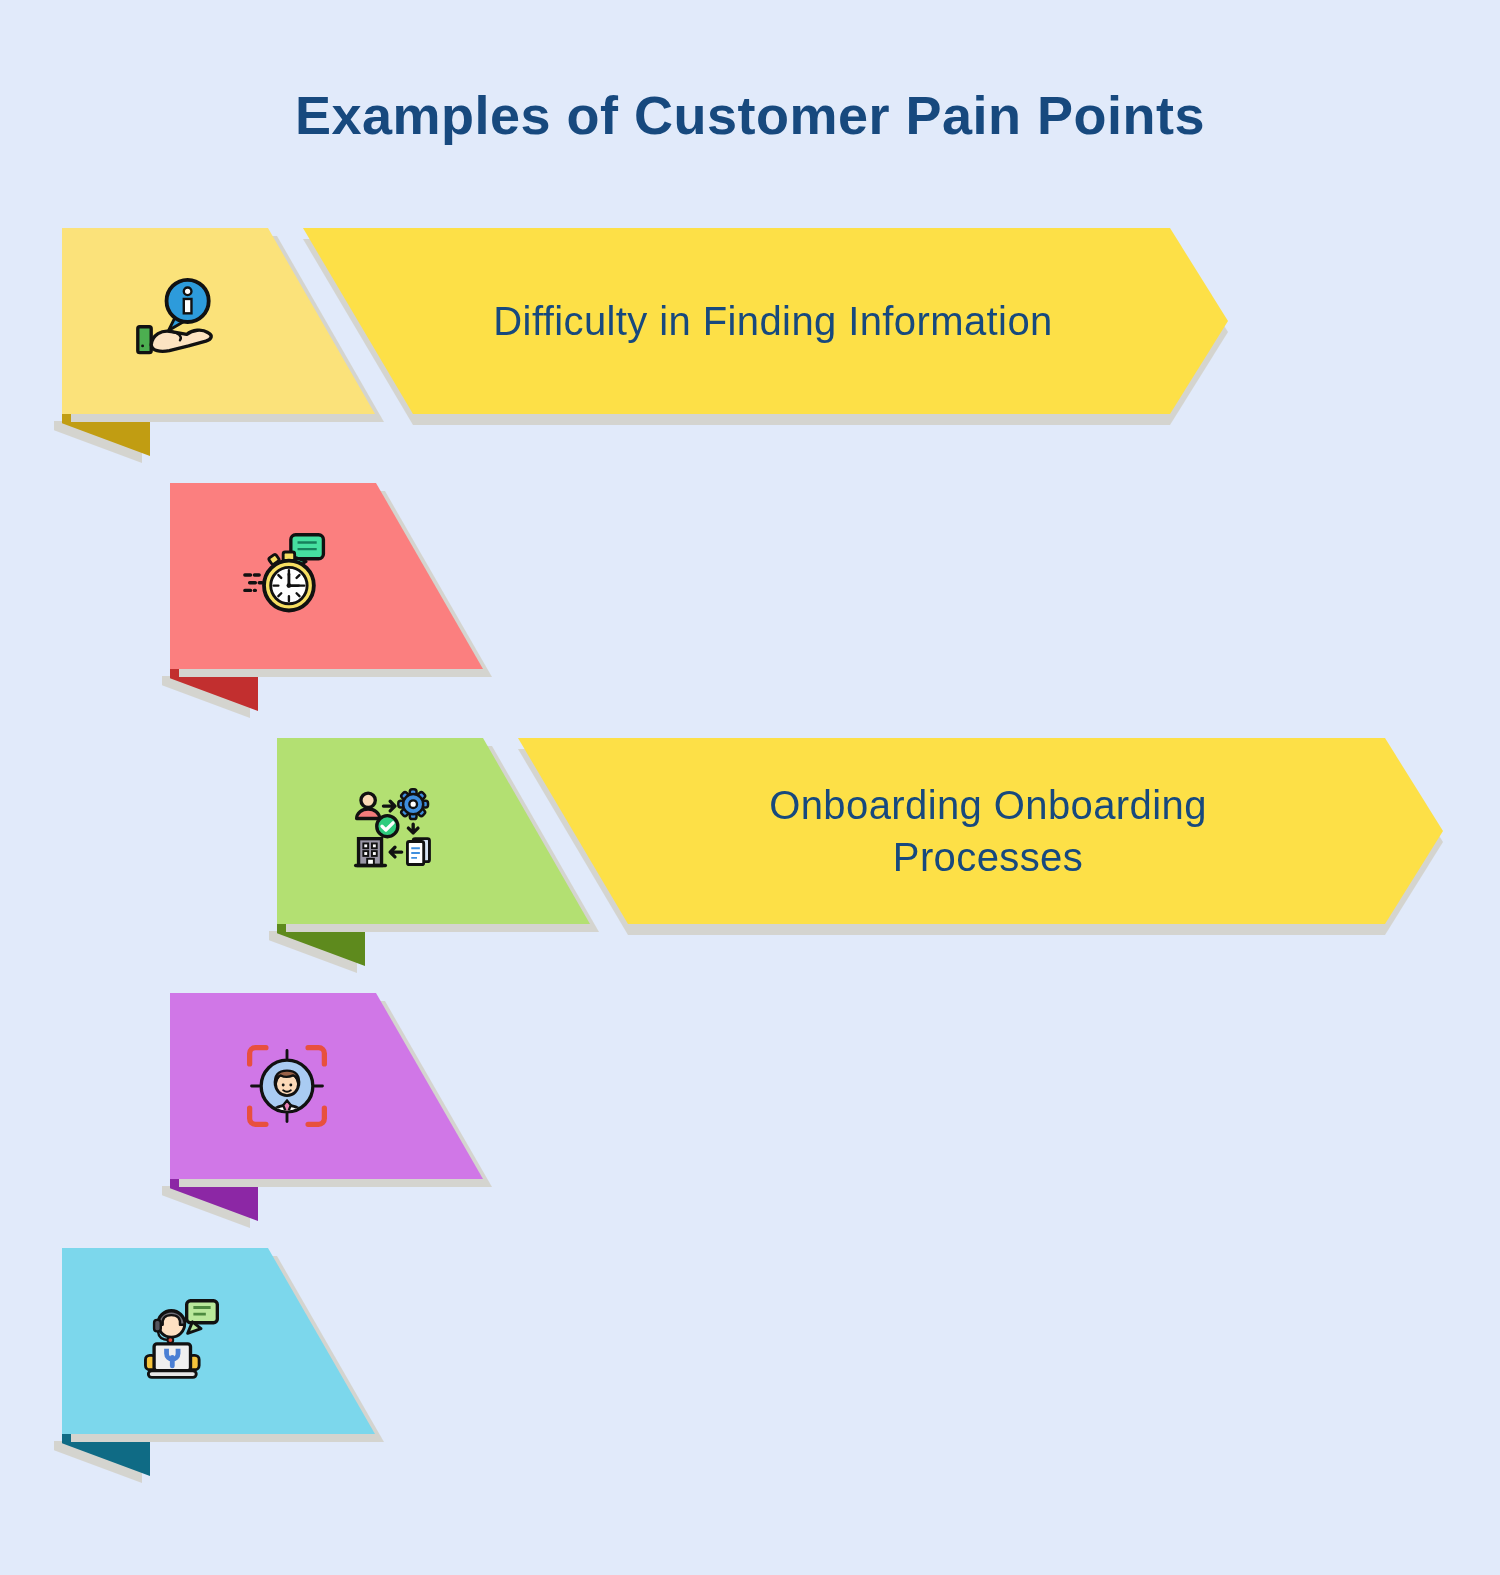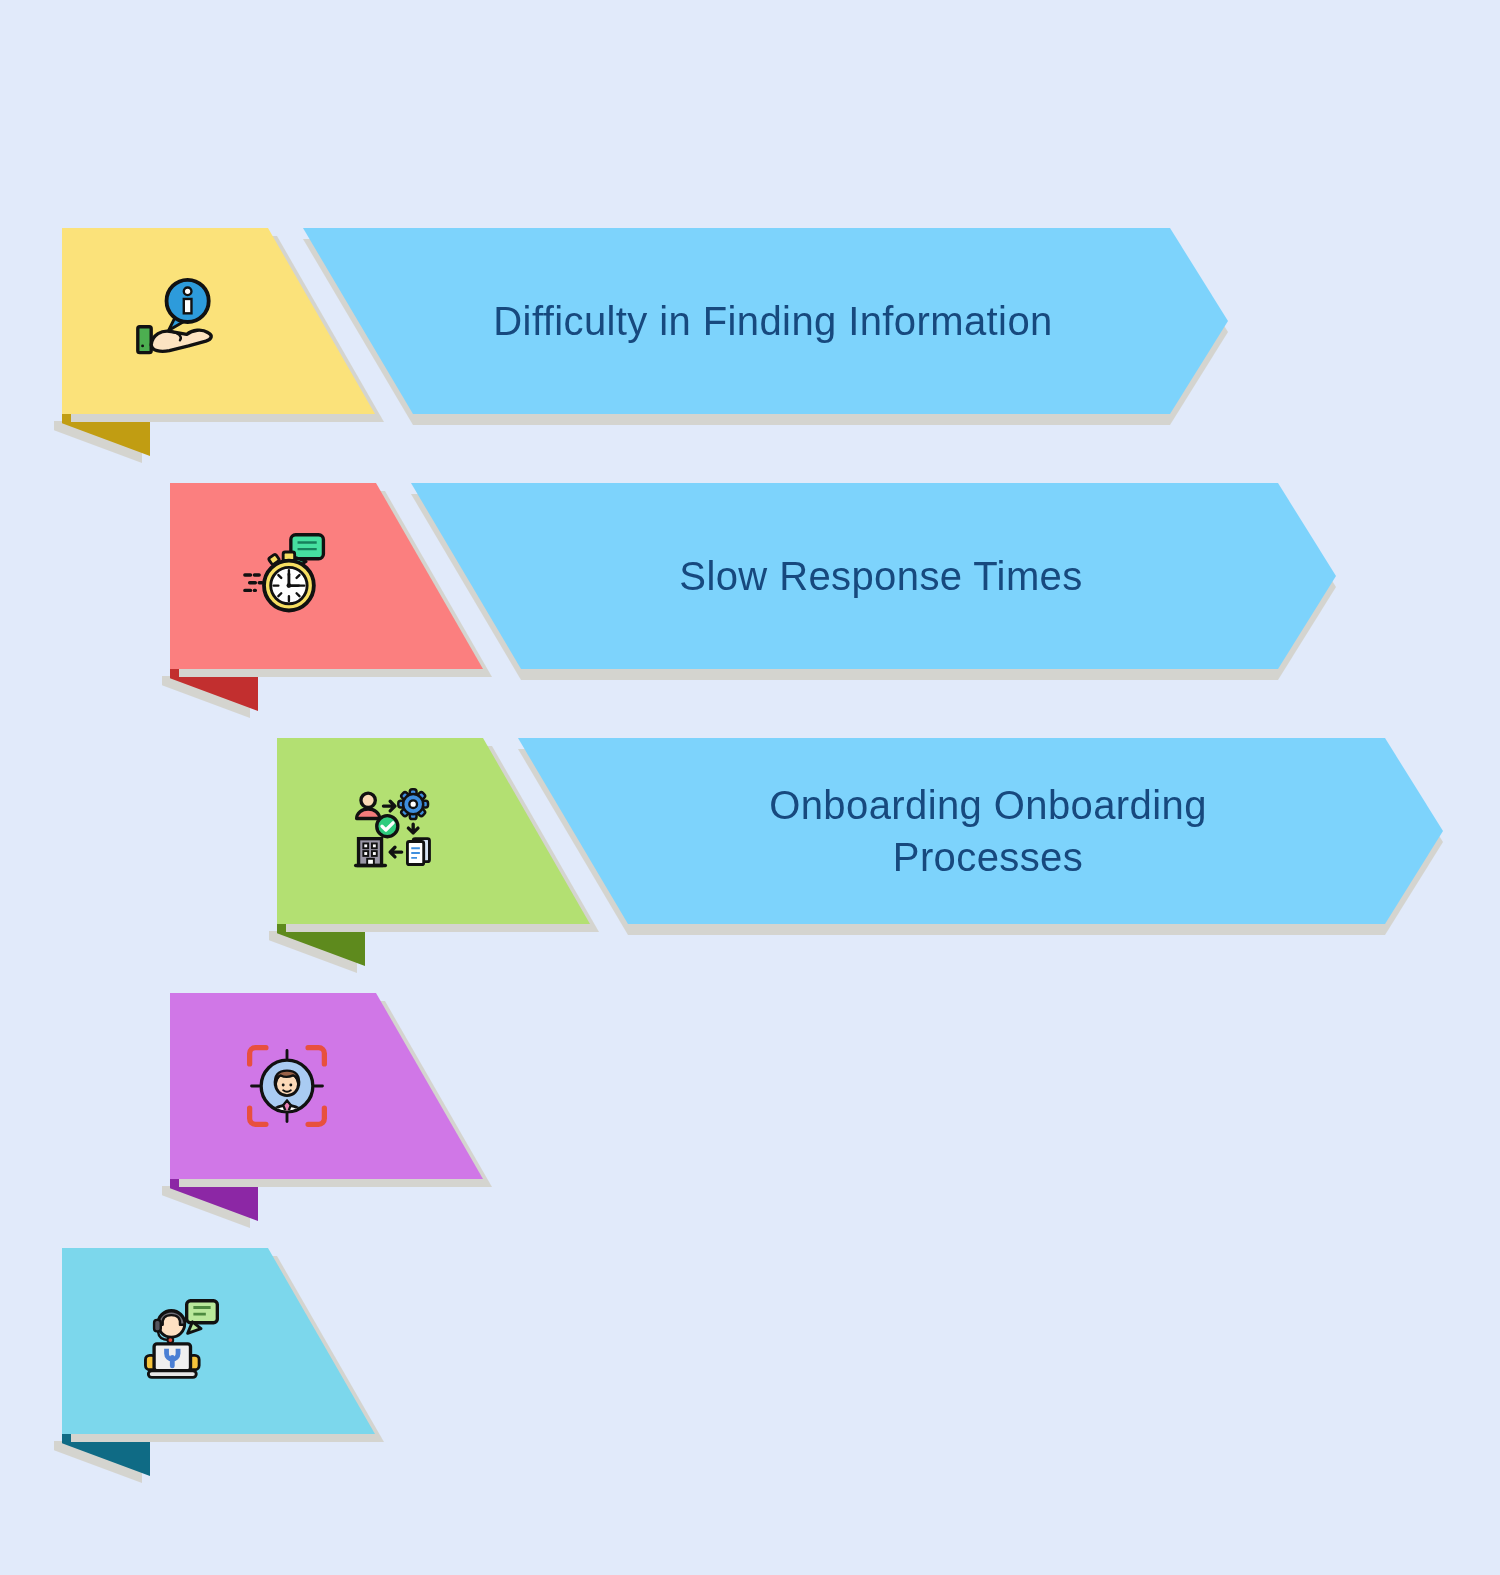--- a/index.html
+++ b/index.html
@@ -37,21 +37,21 @@
     left: calc(303px + var(--dx));
     top: 0;
     width: 925px;
     height: 186px;
     filter: drop-shadow(0 11px 0 #d4d4cf);
     z-index: 1;
   }
   .banner {
     width: 100%;
     height: 100%;
-    background: #7dd3fc;
+    background: #fde047;
     clip-path: polygon(0 0, 867px 0, 925px 93px, 867px 186px, 110px 186px);
     display: flex;
     align-items: center;
     justify-content: center;
     box-sizing: border-box;
     padding: 0 120px 0 135px;
   }
   .banner-text {
     font-size: 40px;
     font-weight: 500;
@@ -98,20 +98,21 @@
     width: 100%;
     height: 100%;
     clip-path: polygon(0 0, 100% 0, 100% 100%, 0 22%);
   }
 </style>
 </head>
 <body>
 
 <div class="canvas" style="background-color: rgb(225, 234, 250);">
 
+  <div class="title" style="color: rgb(23, 73, 126);">Examples of Customer Pain Points</div>
 
   <div class="row" style="--top:228px; --dx:0px">
     <div class="banner-wrap">
       <div class="banner">
         <div class="banner-text" style="color: rgb(23, 73, 126);">Difficulty in Finding Information</div>
       </div>
     </div>
     <div class="fold-wrap">
       <div class="fold" style="background-color: rgb(193, 157, 18);"></div>
     </div>
@@ -125,25 +126,20 @@
           <rect x="5" y="54" width="14" height="27" rx="2" fill="#4CAF50" stroke="#111" stroke-width="3.5"></rect>
           <circle cx="10" cy="74" r="1.5" fill="#111"></circle>
           <path d="M19 73 C20 62 30 57 40 59 L56 62 C62 57 72 56 78 60 C84 63 82 67 76 69 L58 74 L38 79 C28 81 20 79 19 73 Z" fill="#FCE3C2" stroke="#111" stroke-width="3.5" stroke-linejoin="round"></path>
           <path d="M40 59 C47 60 52 64 49 68" stroke="#111" stroke-width="2.5" fill="none" stroke-linecap="round"></path>
         </svg>
       </div>
     </div>
   </div>
 
   <div class="row" style="--top:483px; --dx:108px">
-    <div class="banner-wrap">
-      <div class="banner">
-        <div class="banner-text" style="color: rgb(23, 73, 126);">Slow Response Times</div>
-      </div>
-    </div>
     <div class="fold-wrap">
       <div class="fold" style="background-color: rgb(194, 47, 47);"></div>
     </div>
     <div class="tab-wrap">
       <div class="tab" style="background-color: rgb(251, 127, 127);">
         <svg viewBox="0 0 96 96">
           <path d="M4 47 h15 M9 55 h13 M4 63 h11" stroke="#111" stroke-width="3.5" stroke-linecap="round" stroke-dasharray="6 4"></path>
           <rect x="52" y="5" width="34" height="25" rx="5" fill="#46E0A0" stroke="#111" stroke-width="3.5"></rect>
           <path d="M59 13 h20 M59 20 h20" stroke="#17805c" stroke-width="2.5"></path>
           <path d="M58 29 L53 42 L68 33 Z" fill="#46E0A0" stroke="#111" stroke-width="3" stroke-linejoin="round"></path>

